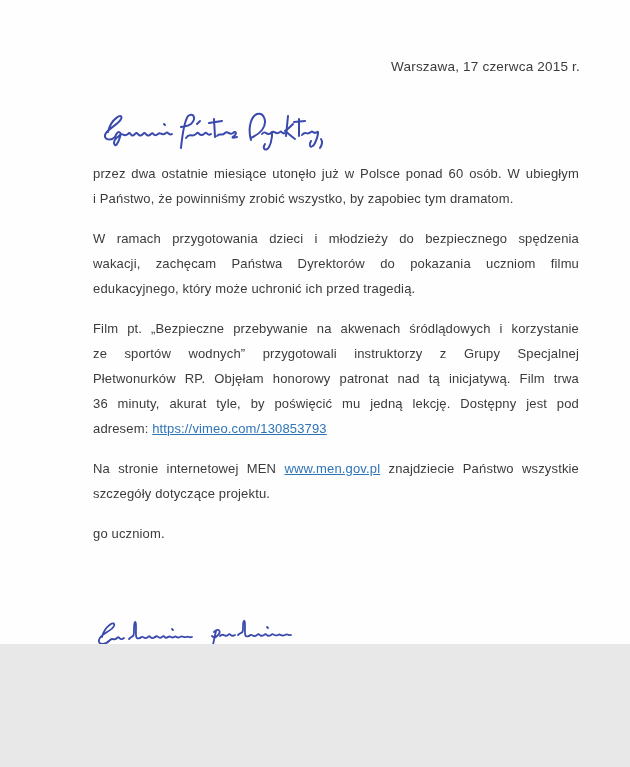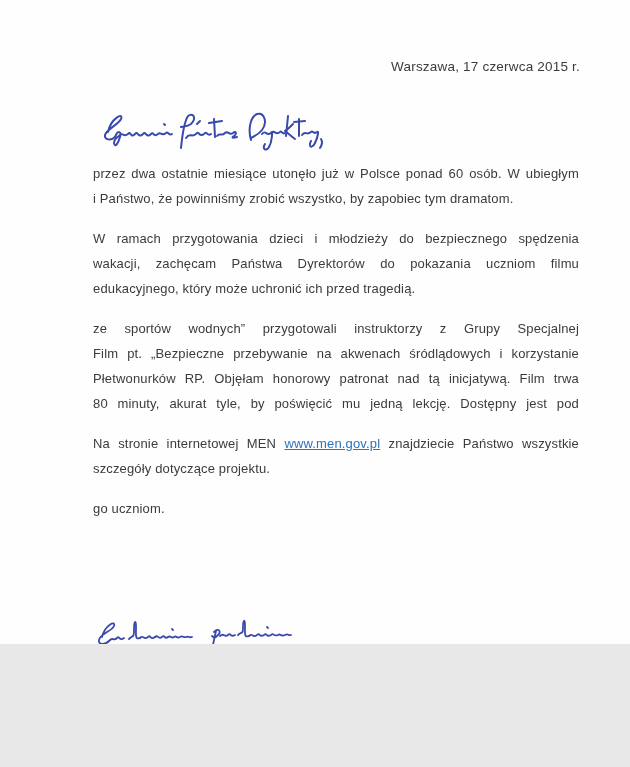--- a/index.html
+++ b/index.html
@@ -70,24 +70,25 @@
       <div class="para">
         <div class="line"><span>przez dwa ostatnie miesiące utonęło już w Polsce ponad 60 osób. W ubiegłym</span></div>
         <div class="line last"><span>i Państwo, że powinniśmy zrobić wszystko, by zapobiec tym dramatom.</span></div>
       </div>
       <div class="para">
         <div class="line"><span>W ramach przygotowania dzieci i młodzieży do bezpiecznego spędzenia</span></div>
         <div class="line"><span>wakacji, zachęcam Państwa Dyrektorów do pokazania uczniom filmu</span></div>
         <div class="line last"><span>edukacyjnego, który może uchronić ich przed tragedią.</span></div>
       </div>
       <div class="para">
+        <div class="line"><span>Film pt. „Bezpieczne przebywanie na akwenach śródlądowych i korzystanie</span></div>
         <div class="line"><span>ze sportów wodnych” przygotowali instruktorzy z Grupy Specjalnej</span></div>
-        <div class="line"><span>Film pt. „Bezpieczne przebywanie na akwenach śródlądowych i korzystanie</span></div>
         <div class="line"><span>Płetwonurków RP. Objęłam honorowy patronat nad tą inicjatywą. Film trwa</span></div>
-        <div class="line"><span>80 minuty, akurat tyle, by poświęcić mu jedną lekcję. Dostępny jest pod</span></div>
+        <div class="line"><span>36 minuty, akurat tyle, by poświęcić mu jedną lekcję. Dostępny jest pod</span></div>
+        <div class="line last"><span>adresem: </span><a class="doc-link" href="#">https://vimeo.com/130853793</a></div>
       </div>
       <div class="para">
         <div class="line"><span>Na stronie internetowej MEN </span><a class="doc-link" href="#">www.men.gov.pl</a><span> znajdziecie Państwo wszystkie</span></div>
         <div class="line last"><span>szczegóły dotyczące projektu.</span></div>
       </div>
       <div class="para">
         <div class="line last"><span>go uczniom.</span></div>
       </div>
     </div>
 

